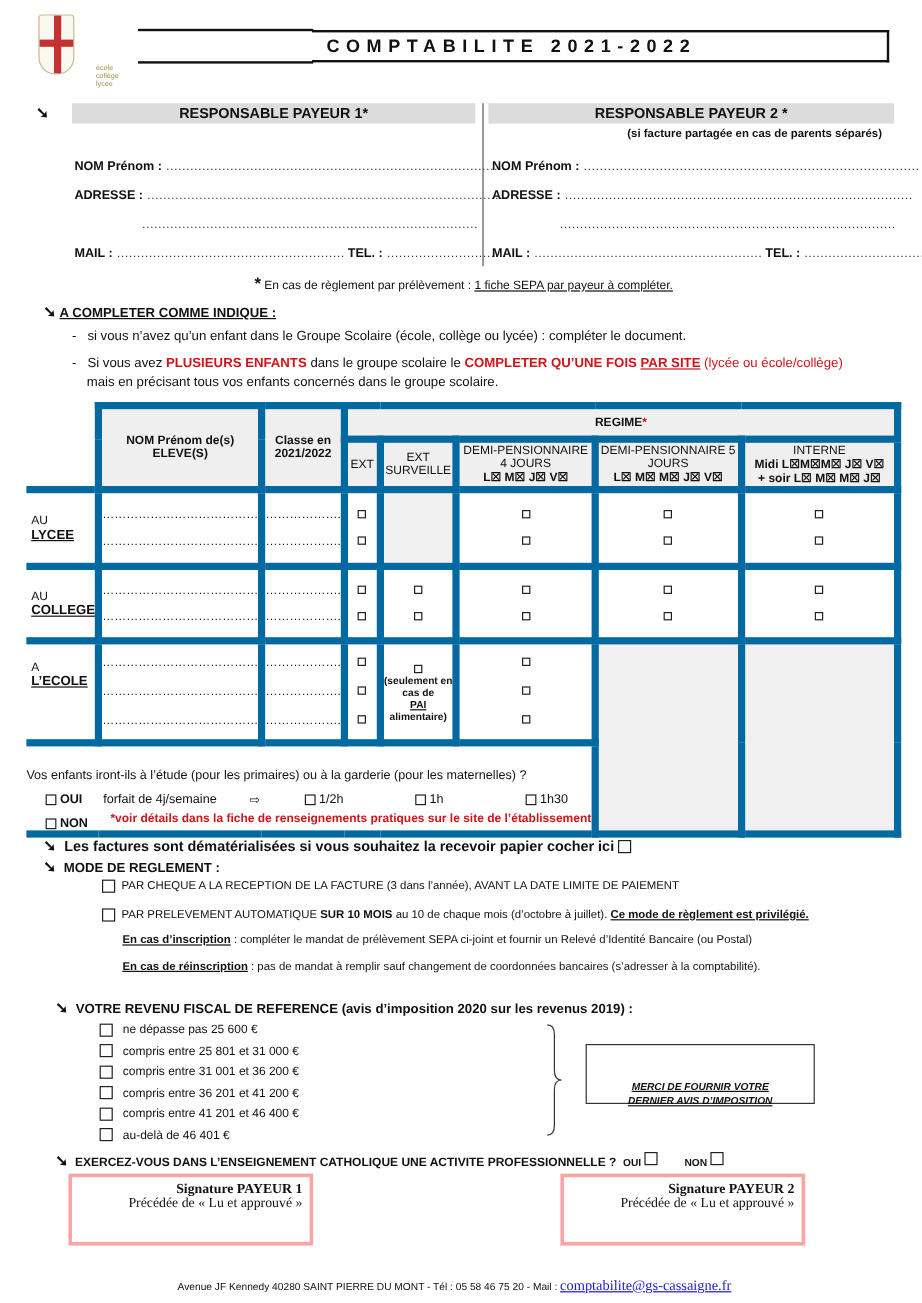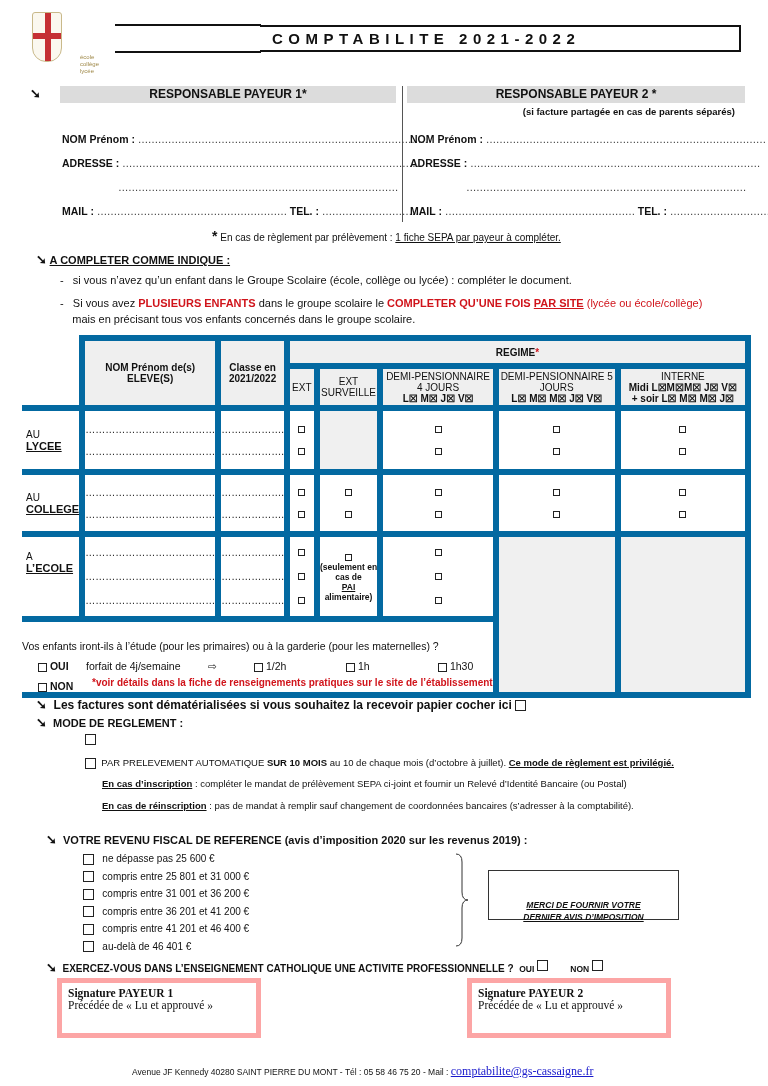--- a/index.html
+++ b/index.html
@@ -22,21 +22,21 @@
   
   .ph { top: 86px; height: 17px; background: #dcdcdc; font-weight: bold; font-size: 12px; text-align: center; line-height: 17px; }
   .vsep { left: 402px; top: 86px; width: 1px; height: 136px; background: #555; }
   .field { font-size: 10.5px; font-weight: bold; white-space: nowrap; }
   .dots { font-weight: normal; letter-spacing: -0.5px; color:#333; }
   table.reg { border-collapse: collapse; position:absolute; left: 22px; top: 335px; width: 729px; font-size: 10px; }
   table.reg td, table.reg th { border: 6px solid #0369a1; text-align: center; vertical-align: middle; }
   table.reg th { background: #efefef; font-weight: normal; }
   .gray { background: #f0f0f0; }
   .rowlabel { text-align:left !important; padding-left: 4px; border-left: none !important; }
-  .sigbox { border: 5px solid #fca5a5; height: 60px; }
+  .sigbox { border: 3px solid #fca5a5; height: 60px; text-align: right; }
   .info-box { left: 488px; top: 870px; width: 191px; height: 50px; border: 1px solid #333; text-align:center; font-size: 8.5px; font-weight: bold; font-style: italic; text-decoration: underline; padding-top: 28px; line-height: 12px; }
 </style>
 </head>
 <body>
 
 <div class="abs logo">
   <div class="v"></div>
     <div class="h"></div>
 </div>
 <div class="abs logo-txt">
@@ -178,21 +178,21 @@
 </tbody>
   </table>
 
 <div class="abs b red" style="left:92px;top:677px;font-size:10px">*voir détails dans la fiche de renseignements pratiques sur le site de l’établissement</div>
 
 <div class="abs b" style="left:36px;top:697px;font-size:12px">
   <span class="arrow">➘</span>&nbsp; <span>Les factures sont dématérialisées si vous souhaitez la recevoir papier cocher ici</span> <span class="cb lg"></span>
 </div>
 
 <div class="abs b" style="left:36px;top:715px;font-size:11px"><span class="arrow">➘</span>&nbsp; <span>MODE DE REGLEMENT :</span></div>
-<div class="abs" style="left:85px;top:733px;font-size:9.5px"><span class="cb lg"></span>&nbsp; </div>
+<div class="abs" style="left:85px;top:733px;font-size:9.5px"><span class="cb lg"></span>&nbsp; <span>PAR CHEQUE A LA RECEPTION DE LA FACTURE (3 dans l’année), AVANT LA DATE LIMITE DE PAIEMENT</span></div>
 <div class="abs" style="left:85px;top:757px;font-size:9.5px"><span class="cb lg"></span>&nbsp; <span>PAR PRELEVEMENT AUTOMATIQUE </span><b>SUR 10 MOIS</b><span> au 10 de chaque mois (d’octobre à juillet). </span><b class="u">Ce mode de règlement est privilégié.</b></div>
 <div class="abs" style="left:102px;top:778px;font-size:9.5px"><b class="u">En cas d’inscription</b><span> : compléter le mandat de prélèvement SEPA ci-joint et fournir un Relevé d’Identité Bancaire (ou Postal)</span></div>
 <div class="abs" style="left:102px;top:800px;font-size:9.5px"><b class="u">En cas de réinscription</b><span> : pas de mandat à remplir sauf changement de coordonnées bancaires (s’adresser à la comptabilité).</span></div>
 
 <div class="abs b" style="left:46px;top:832px;font-size:11px"><span class="arrow">➘</span>&nbsp; <span>VOTRE REVENU FISCAL DE REFERENCE (avis d’imposition 2020 sur les revenus 2019) :</span></div>
 <div class="abs" style="left:83px;top:850px;font-size:10px;line-height:17.5px">
   <div><span class="cb lg"></span>&nbsp;&nbsp; <span>ne dépasse pas 25 600 €</span></div>
   <div><span class="cb lg"></span>&nbsp;&nbsp; <span>compris entre  25 801 et 31 000 €</span></div>
   <div><span class="cb lg"></span>&nbsp;&nbsp; <span>compris entre  31 001 et 36 200 €</span></div>
   <div><span class="cb lg"></span>&nbsp;&nbsp; <span>compris entre  36 201 et 41 200 €</span></div>
@@ -216,15 +216,15 @@
 
 <div class="abs sigbox" style="left:57px;top:978px;width:204px;font-family:'Liberation Serif',serif;padding:4px 6px;font-size:11.5px">
   <div class="b">Signature PAYEUR 1</div>
   <div>Précédée de « Lu et approuvé »</div>
 </div>
 <div class="abs sigbox" style="left:467px;top:978px;width:204px;font-family:'Liberation Serif',serif;padding:4px 6px;font-size:11.5px">
   <div class="b">Signature PAYEUR 2</div>
   <div>Précédée de « Lu et approuvé »</div>
 </div>
 
-<div class="abs" style="left:132px;top:1064px;font-size:8.5px">
+<div class="abs" style="left:148px;top:1064px;font-size:8.5px">
   <span>Avenue JF Kennedy  40280 SAINT PIERRE DU MONT  -  Tél : 05 58 46 75 20  -  Mail : </span><a class="u" style="color:#1a1acc;font-family:'Liberation Serif',serif;font-size:12px">comptabilite@gs-cassaigne.fr</a>
 </div>
 
 </body></html>

